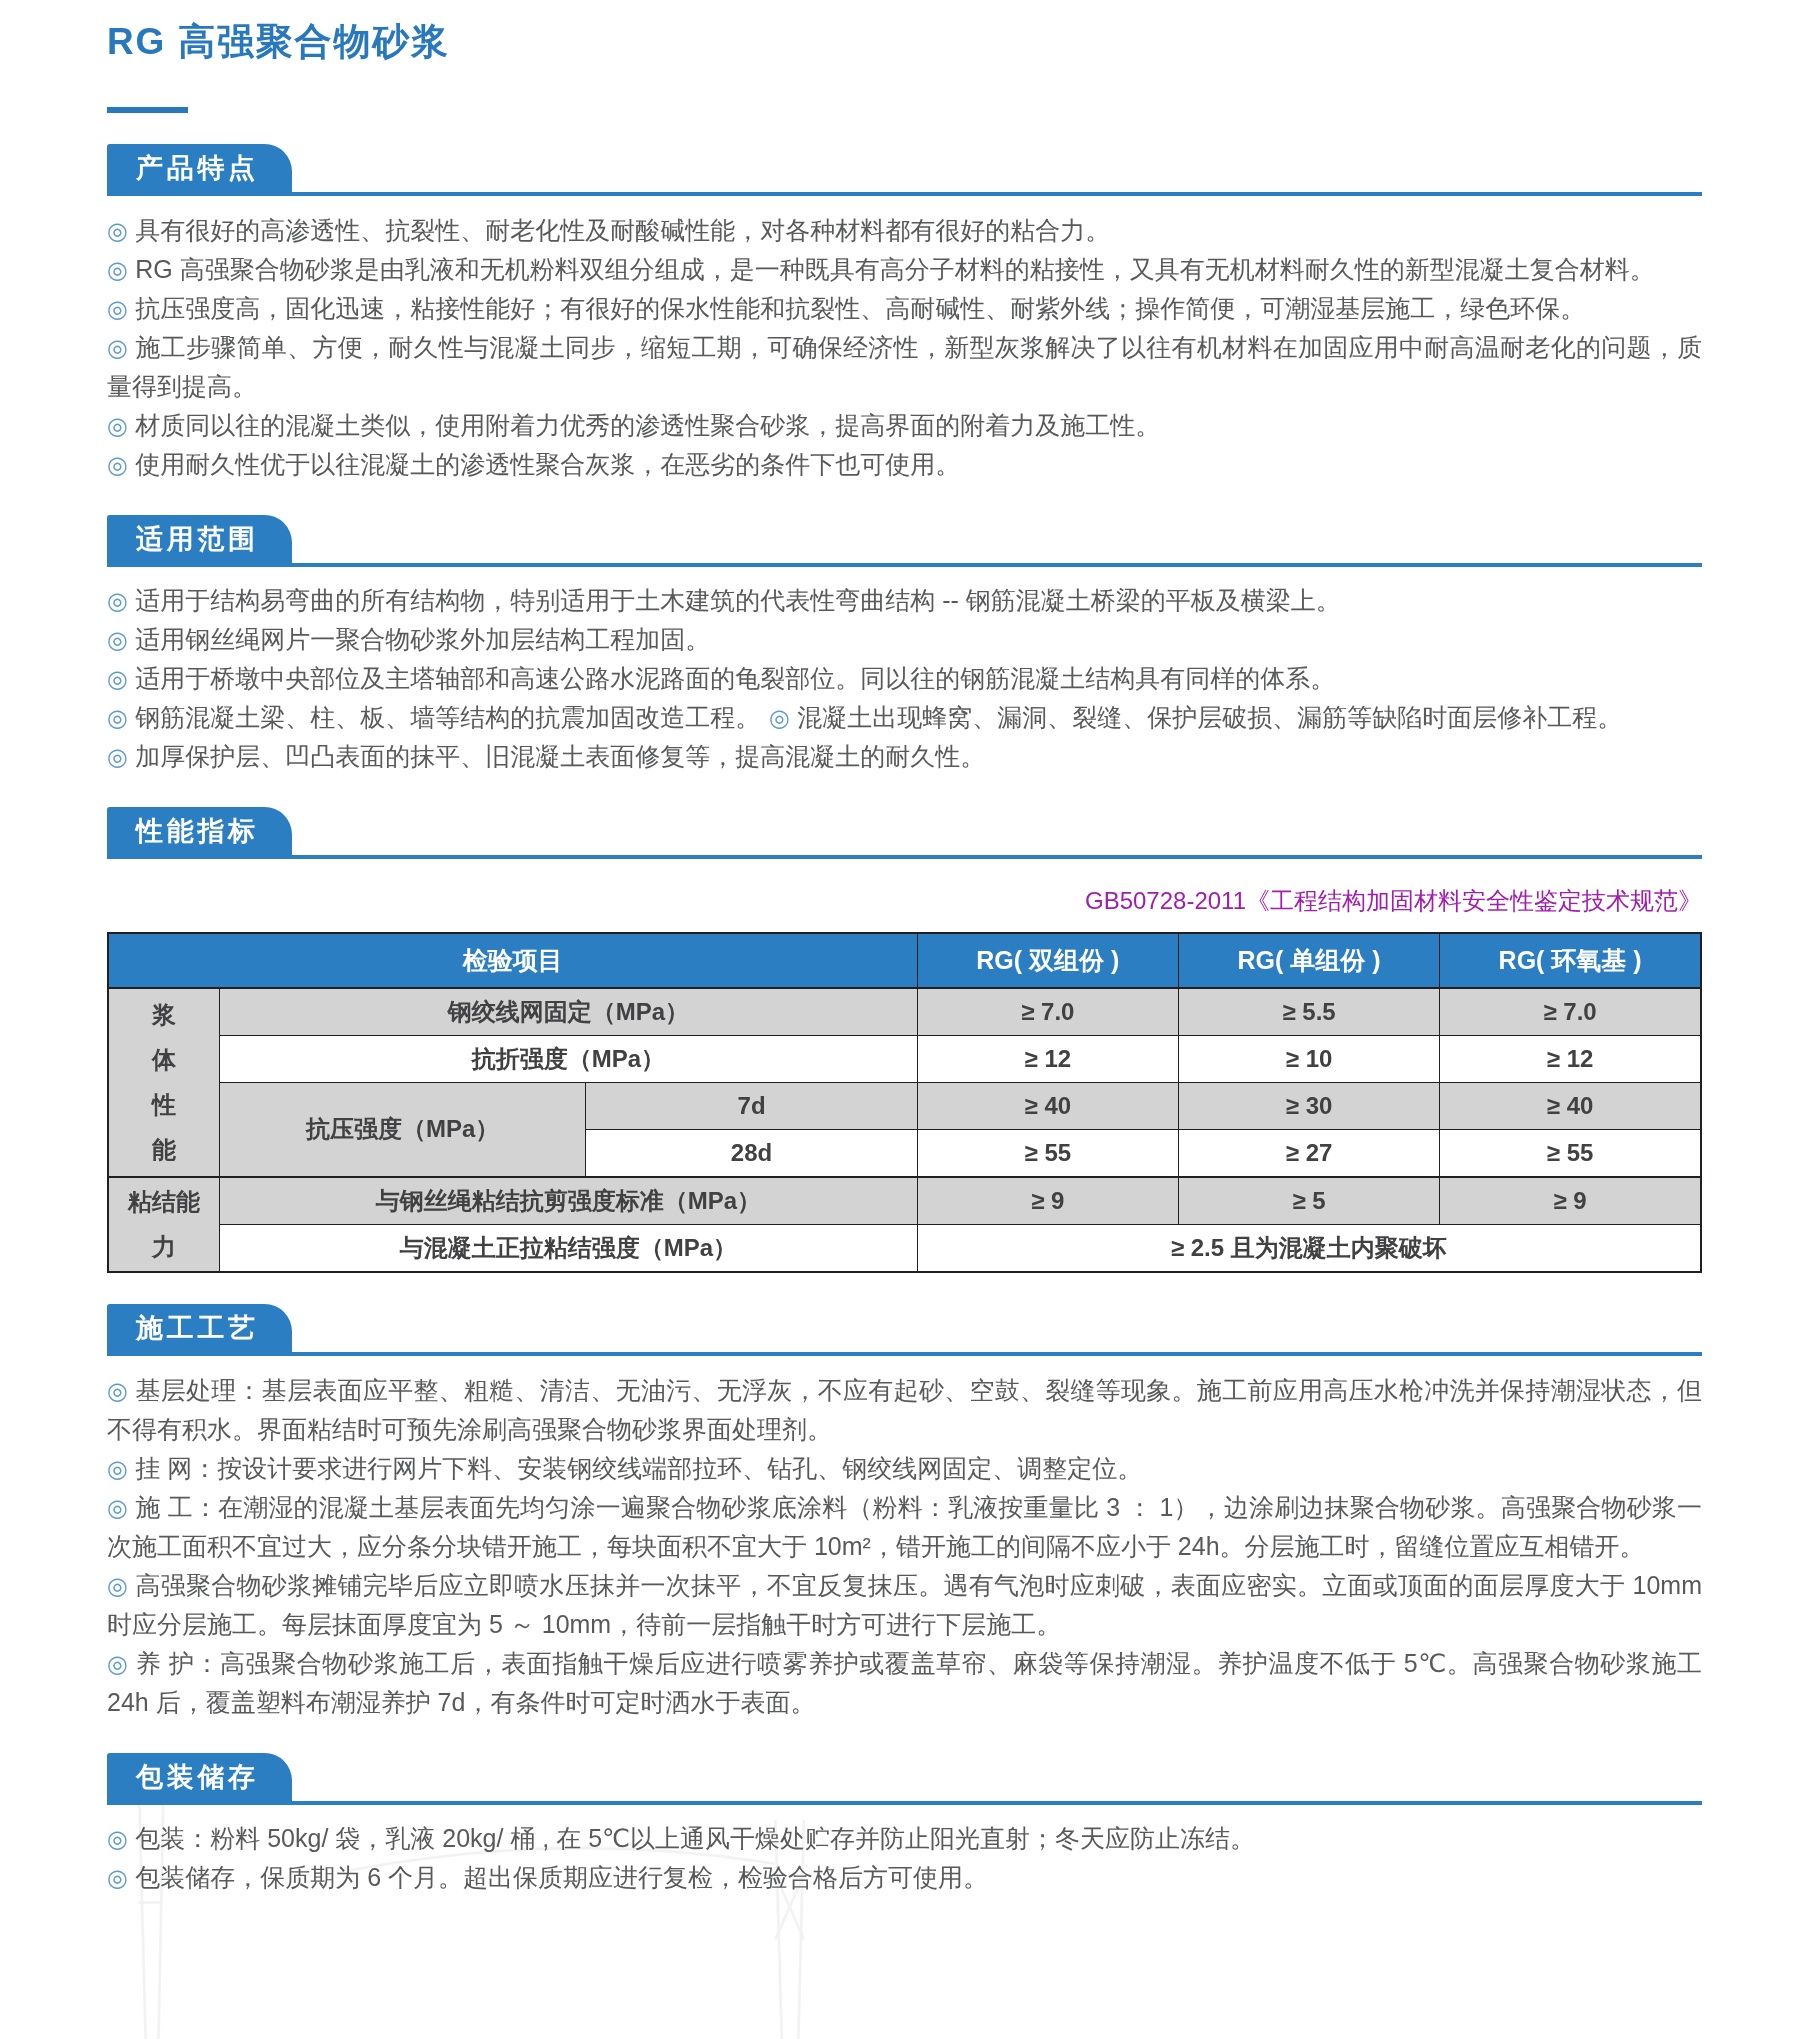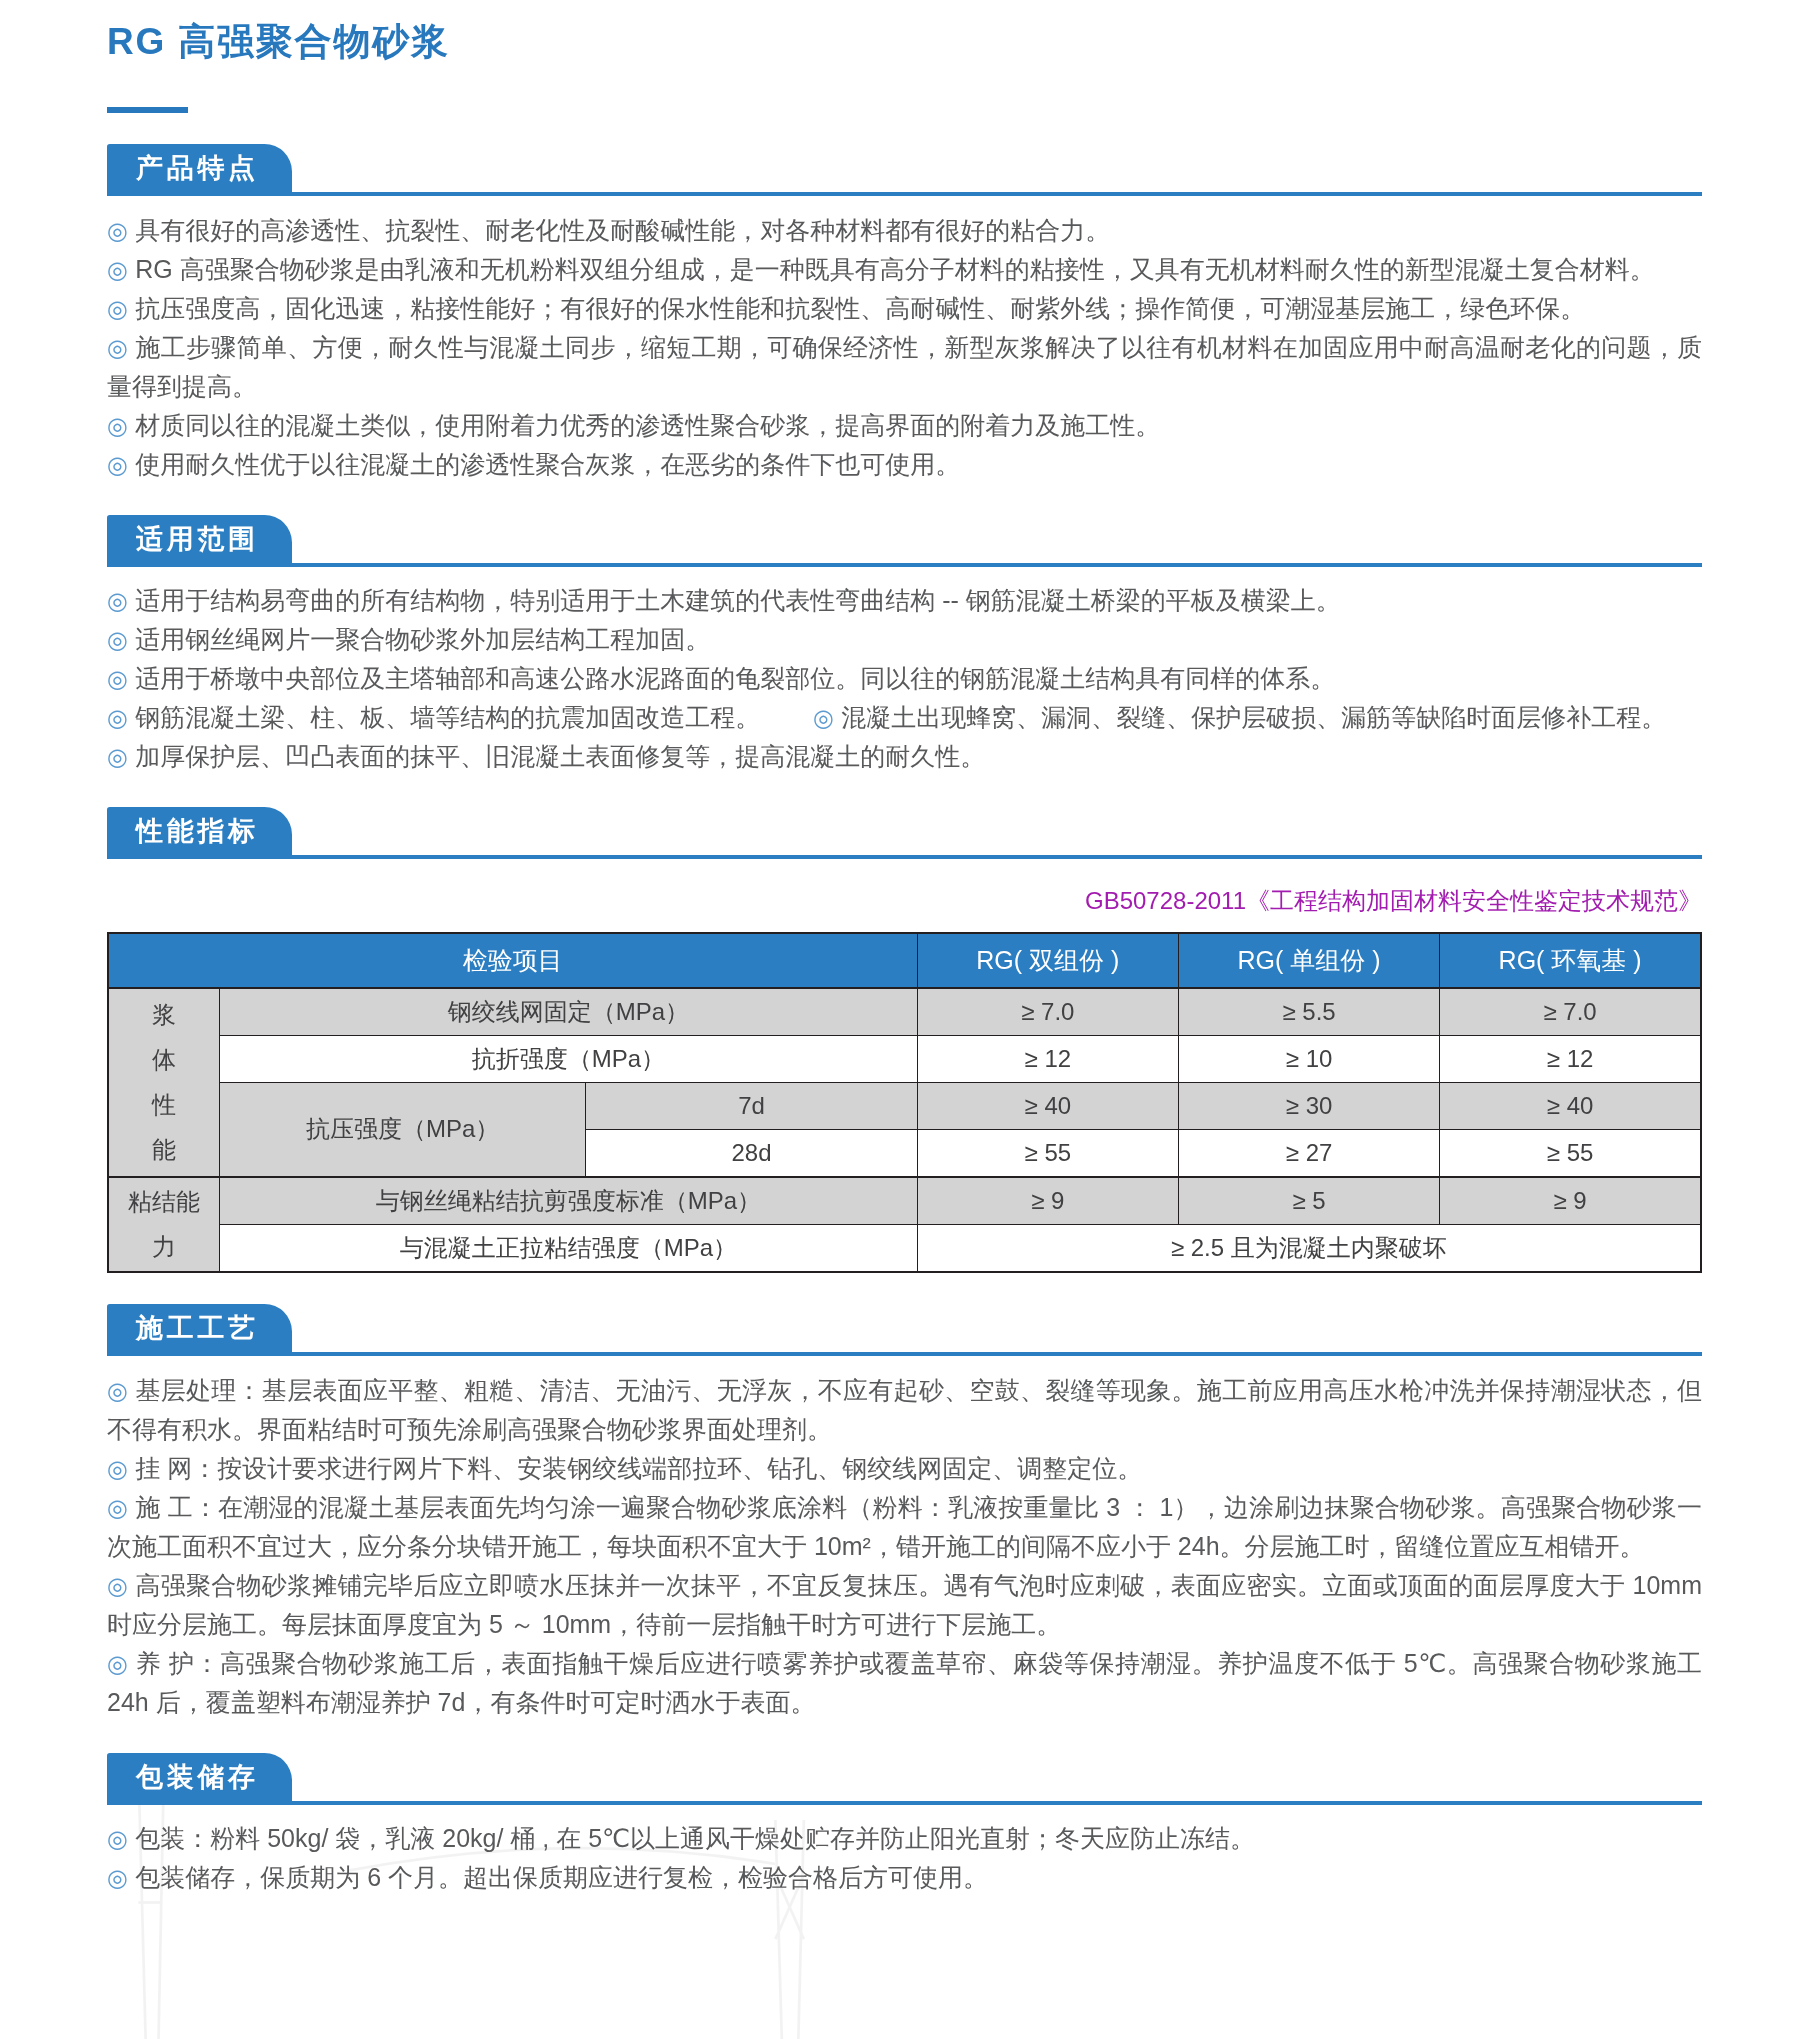--- a/index.html
+++ b/index.html
@@ -52,21 +52,21 @@
     font-size: 25px;
     line-height: 39px;
     text-align: justify;
   }
   .li { margin: 0; }
   .bullet {
     color: #5C9BD1;
     margin-right: 7.3px;
     font-size: 24px;
   }
-  .li.dual { display: flex; text-align: left; gap: 44px; }
+  .li.dual { display: flex; text-align: left; }
   .li.dual .cell1 { width: 41.5%; flex: none; }
   .li.dual .cell2 { flex: 1; }
   .std-title {
     text-align: right;
     font-size: 24px;
     color: #a21caf;
     margin: 26px 0 14.7px 0;
   }
   table.perf {
     width: 100%;
@@ -75,21 +75,21 @@
     border: 2.8px solid #231F20;
   }
   table.perf td, table.perf th {
     border: 1.8px solid #231F20;
     text-align: center;
     vertical-align: middle;
     font-size: 24px;
     color: #414042;
     padding: 0 5px;
     height: 46px;
-    font-weight: normal;
+    font-weight: bold;
     margin-left: 8px;
   }
   table.perf thead th {
     background: #2B7EC1;
     color: #ffffff;
     height: 53px;
     font-size: 25px;
     border-bottom: 2.8px solid #231F20;
   }
   table.perf td.g { background: #D3D3D4; }

